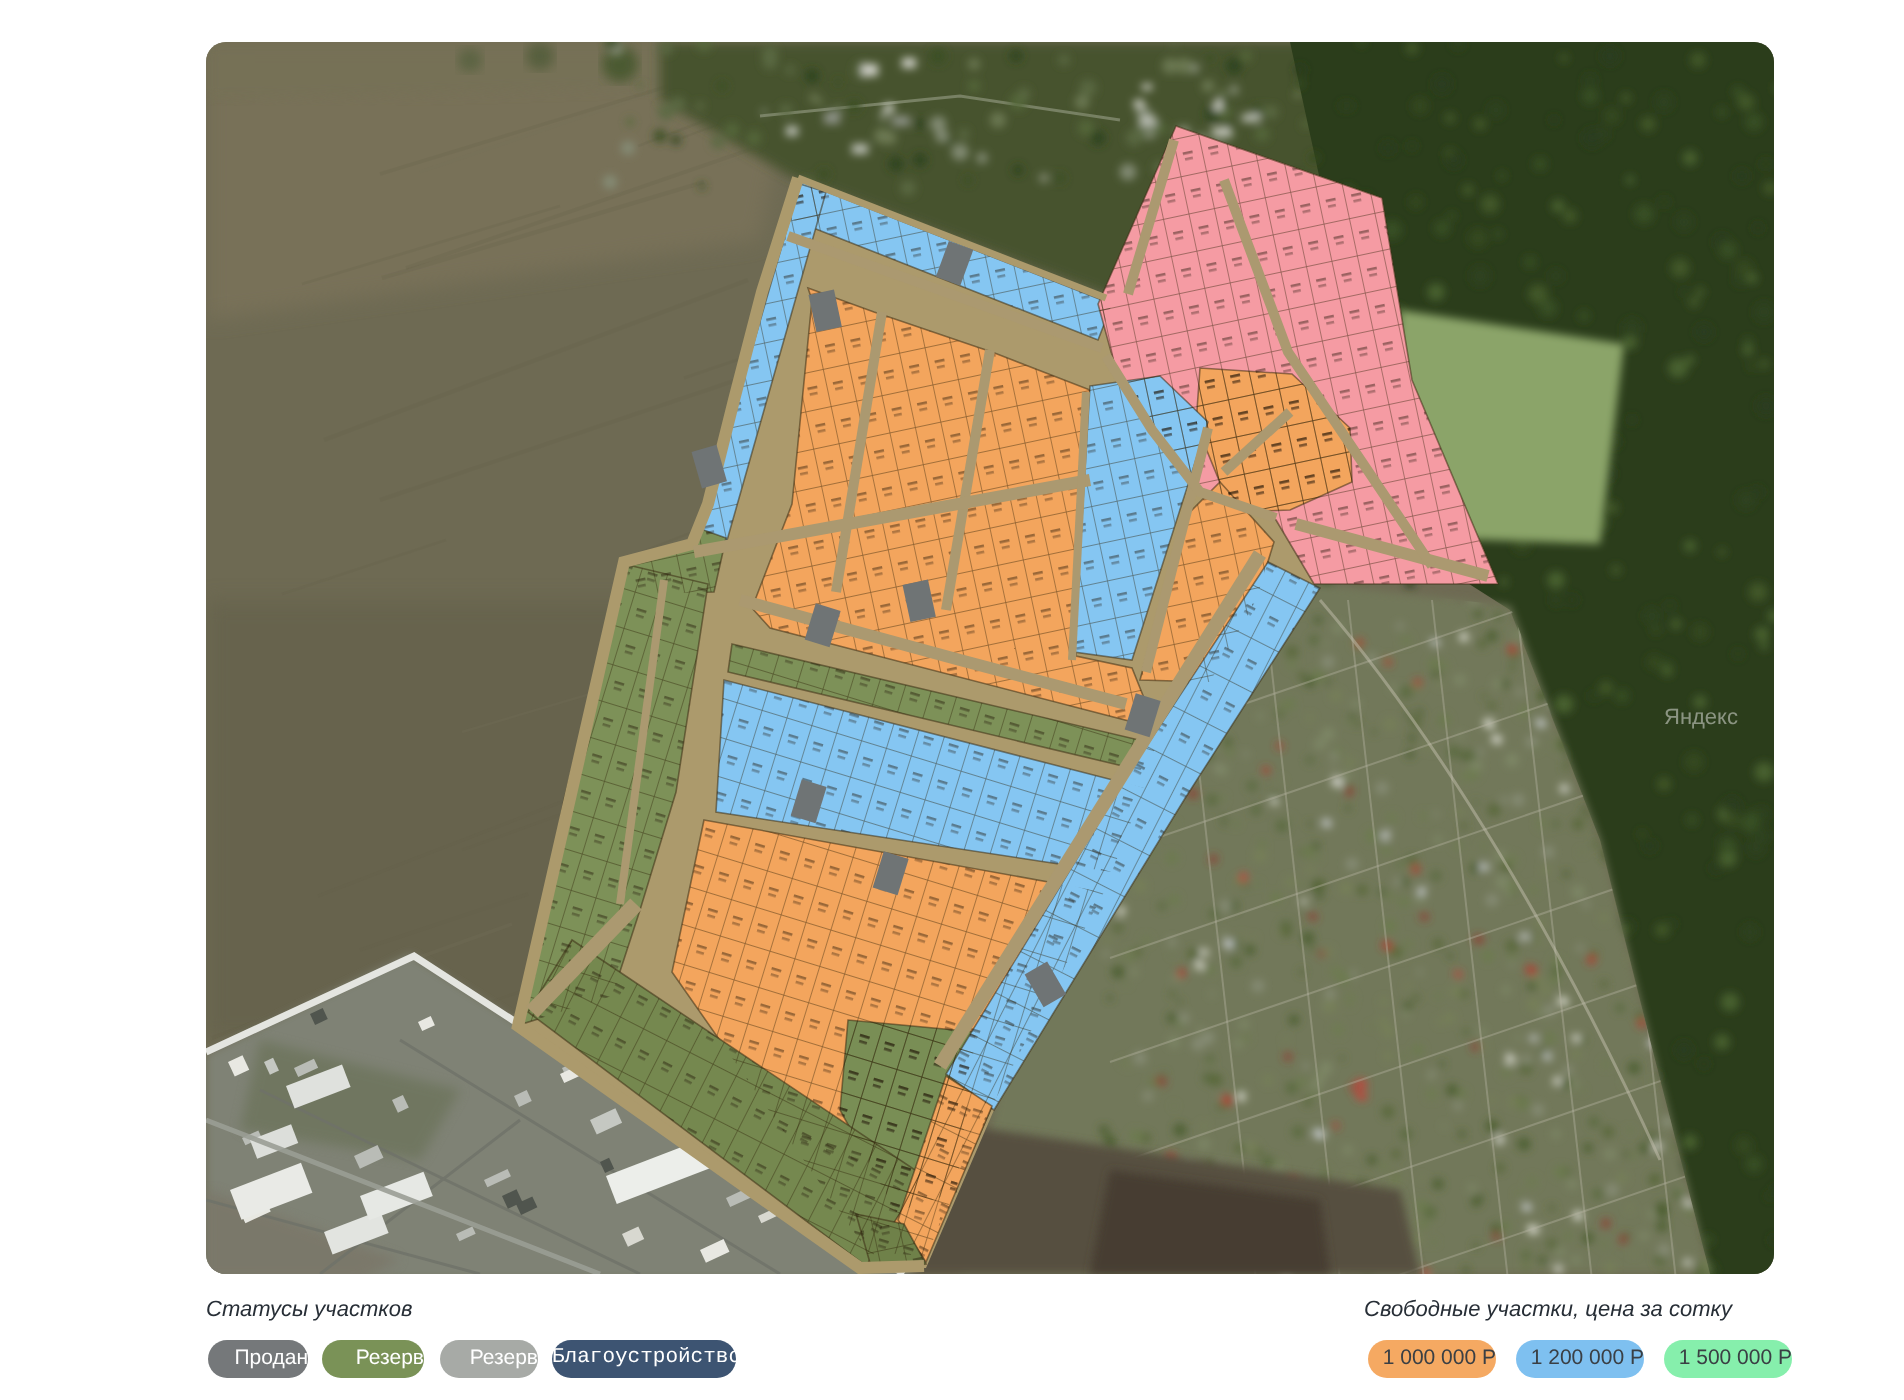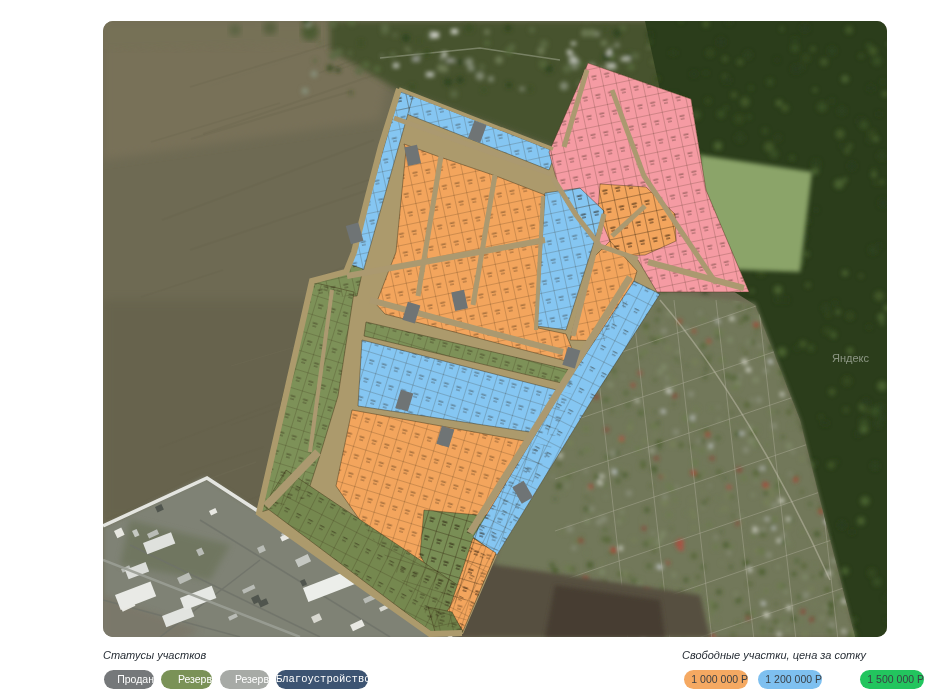--- a/index.html
+++ b/index.html
@@ -1560,14 +1560,14 @@
 <div class="pill" style="left:220px;width:49px;background:#a7aaa6;">Резерв</div>
 
 <div class="pill" style="left:276px;width:92px;background:#3d5472;font-family:Liberation Mono, monospace;">Благоустройство</div>
 
 <div class="t" style="left:682px;top:649px;">Свободные участки, цена за сотку</div>
 
 <div class="pill" style="left:684px;width:64px;background:#f5a962;color:#3a3f44;">1 000 000 Р</div>
 
 <div class="pill" style="left:758px;width:64px;background:#7ec0f0;color:#3a3f44;">1 200 000 Р</div>
 
-<div class="pill" style="left:832px;width:64px;background:#22c55e;color:#3a3f44;margin-left:28px;">1 500 000 Р</div>
+<div class="pill" style="left:832px;width:64px;background:#86efac;color:#3a3f44;">1 500 000 Р</div>
 </div>
 
 </body></html>

